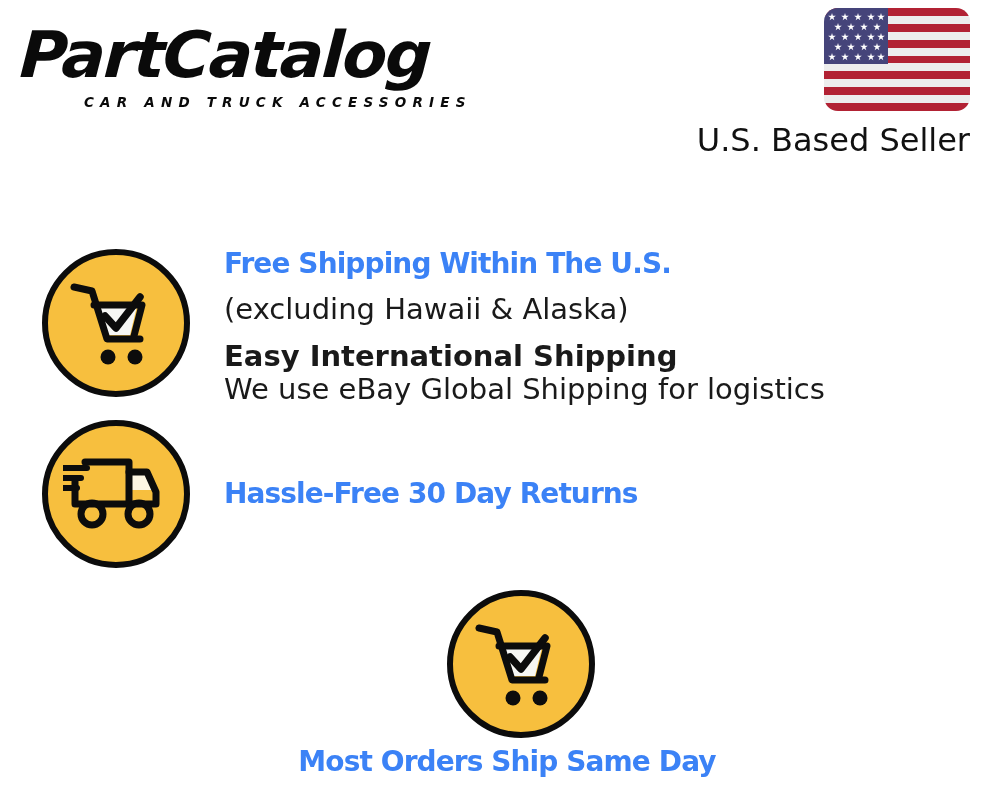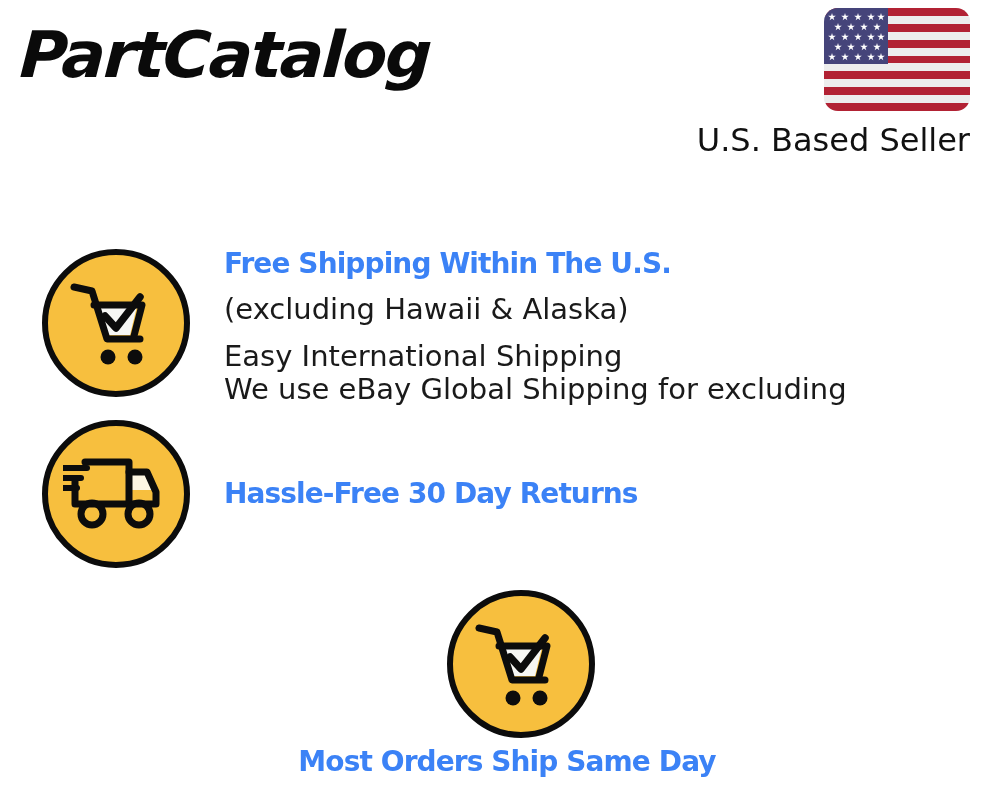--- a/index.html
+++ b/index.html
@@ -156,30 +156,31 @@
     color: #3b82f6;
     white-space: nowrap;
   }
   .feature-sub {
     font-family: "DejaVu Sans", sans-serif;
     font-size: 29px;
     line-height: 33px;
     color: #1a1a1a;
     white-space: nowrap;
   }
-  .feature-sub.bold { font-weight: normal; margin-top: 14px; }
+  .feature-sub.bold { font-weight: bold; margin-top: 14px; }
   .feature-sub.first { margin-top: 5px; }
 </style>
 </head>
 <body>
 
 <div class="header">
 
   <div class="brand-logo">
     <div class="brand-wordmark">PartCatalog</div>
+    <div class="brand-tagline">CAR AND TRUCK ACCESSORIES</div>
   </div>
 
   <div class="seller-block">
     <div class="flag">
       <div class="stripe red" style="top:0px"></div>
       <div class="stripe white" style="top:7.92px"></div>
       <div class="stripe red" style="top:15.85px"></div>
       <div class="stripe white" style="top:23.77px"></div>
       <div class="stripe red" style="top:31.69px"></div>
       <div class="stripe white" style="top:39.62px"></div>
@@ -231,21 +232,21 @@
         <path d="M30 32 L78 32 L70 63" fill="none" stroke="#0c0c0c" stroke-width="7" stroke-linecap="round" stroke-linejoin="round"></path>
         <path d="M41 43 L52 55 L76 24" fill="none" stroke="#0c0c0c" stroke-width="7.5" stroke-linecap="round" stroke-linejoin="round"></path>
         <circle cx="44" cy="84" r="7.5" fill="#0c0c0c"></circle>
         <circle cx="71" cy="84" r="7.5" fill="#0c0c0c"></circle>
       </svg>
     </div>
     <div class="feature-text">
       <div class="feature-title">Free Shipping Within The U.S.</div>
       <div class="feature-sub first">(excluding Hawaii &amp; Alaska)</div>
       <div class="feature-sub bold">Easy International Shipping</div>
-      <div class="feature-sub">We use eBay Global Shipping for excluding</div>
+      <div class="feature-sub">We use eBay Global Shipping for logistics</div>
     </div>
   </div>
 
   <div class="feature-row row-1">
     <div class="icon-badge">
       <svg width="106" height="92" viewBox="0 0 106 92" aria-hidden="true">
         <polygon points="67,25 84,25 89,42 67,42" fill="#fdf6e3"></polygon>
         <path d="M22 14 L66 14 L66 56 L12 56 L12 32" fill="none" stroke="#0c0c0c" stroke-width="7" stroke-linejoin="round" stroke-linecap="round"></path>
         <path d="M66 24 L84 24 L93 44 L93 56 L66 56" fill="none" stroke="#0c0c0c" stroke-width="7" stroke-linejoin="round" stroke-linecap="round"></path>
         <line x1="-2" y1="20" x2="24" y2="20" stroke="#0c0c0c" stroke-width="6" stroke-linecap="round"></line>

